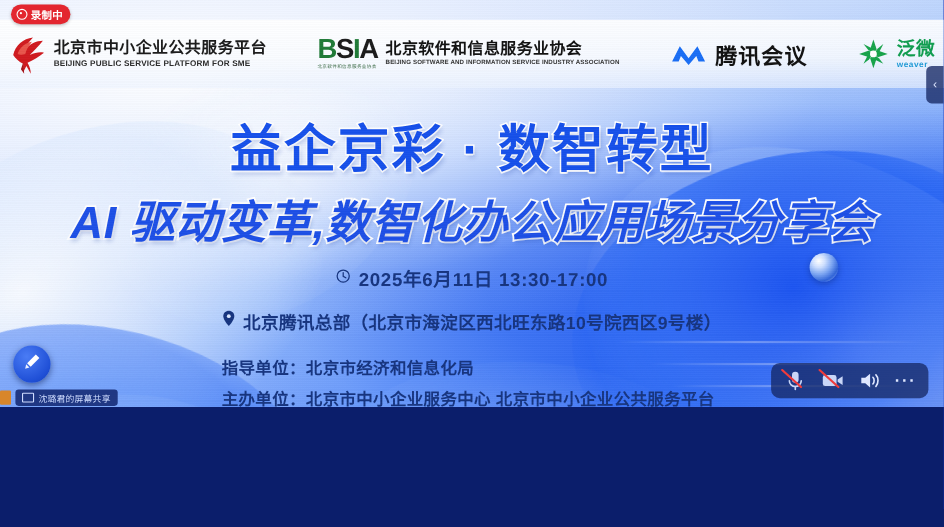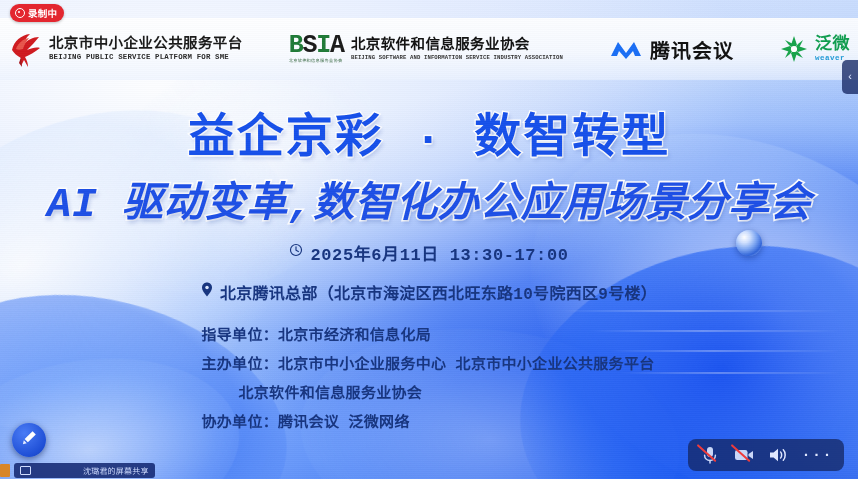--- a/index.html
+++ b/index.html
@@ -1,23 +1,23 @@
 <!DOCTYPE html>
 <html lang="zh-CN"><head>
 <meta charset="utf-8">
 <style>
   html, body {
     margin: 0; padding: 0;
     background: #0b1e6b;
   }
   #screen {
     position: relative;
-    width: 858px; height: 479px;
+    width: 858px; height: 370px;
     overflow: hidden;
-    font-family: Liberation Mono, monospace;
+    font-family: Liberation Sans, sans-serif;
     background: #1b3fd8;
   }
 
   
   .slide {
     position: absolute; inset: 0;
     background:
       radial-gradient(120% 90% at 18% 18%, rgba(255,255,255,0.92) 0%, rgba(235,241,255,0.55) 34%, rgba(200,218,255,0.12) 58%, rgba(120,160,250,0.0) 75%),
       radial-gradient(95% 75% at 88% 72%, rgba(18,72,235,0.92) 0%, rgba(30,90,240,0.65) 38%, rgba(70,130,250,0.25) 62%, rgba(120,170,255,0.0) 80%),
       linear-gradient(162deg, #e9f0ff 0%, #dce8ff 20%, #c7dbfd 38%, #a8c6fb 55%, #6f9dfa 74%, #2a64ef 92%, #1546dc 100%);
@@ -178,21 +178,21 @@
     padding:0 6px 0 0;
   }
   .share-chip {
     width:10px; height:13px; background:#d8862a; border-radius:1px;
   }
   .share-pill {
     display:flex; align-items:center; gap:4px;
     background: rgba(16,36,110,0.85);
     padding:2px 6px; border-radius:3px;
   }
-  .share-label { font-size:8px; color:#cfdcff; letter-spacing:0.2px; white-space:nowrap;margin-left:48px; }
+  .share-label { font-size:8px; color:#cfdcff; letter-spacing:0.2px; white-space:nowrap; }
   .mon-ico { width:9px; height:7px; border:1.1px solid #cfdcff; border-radius:1px; }
 
   .side-tab {
     position:absolute; right:0; top:60px;
     width:16px; height:34px;
     background: rgba(22,40,100,0.78);
     border-radius:5px 0 0 5px;
     display:flex; align-items:center; justify-content:center;
     cursor:pointer;
   }

